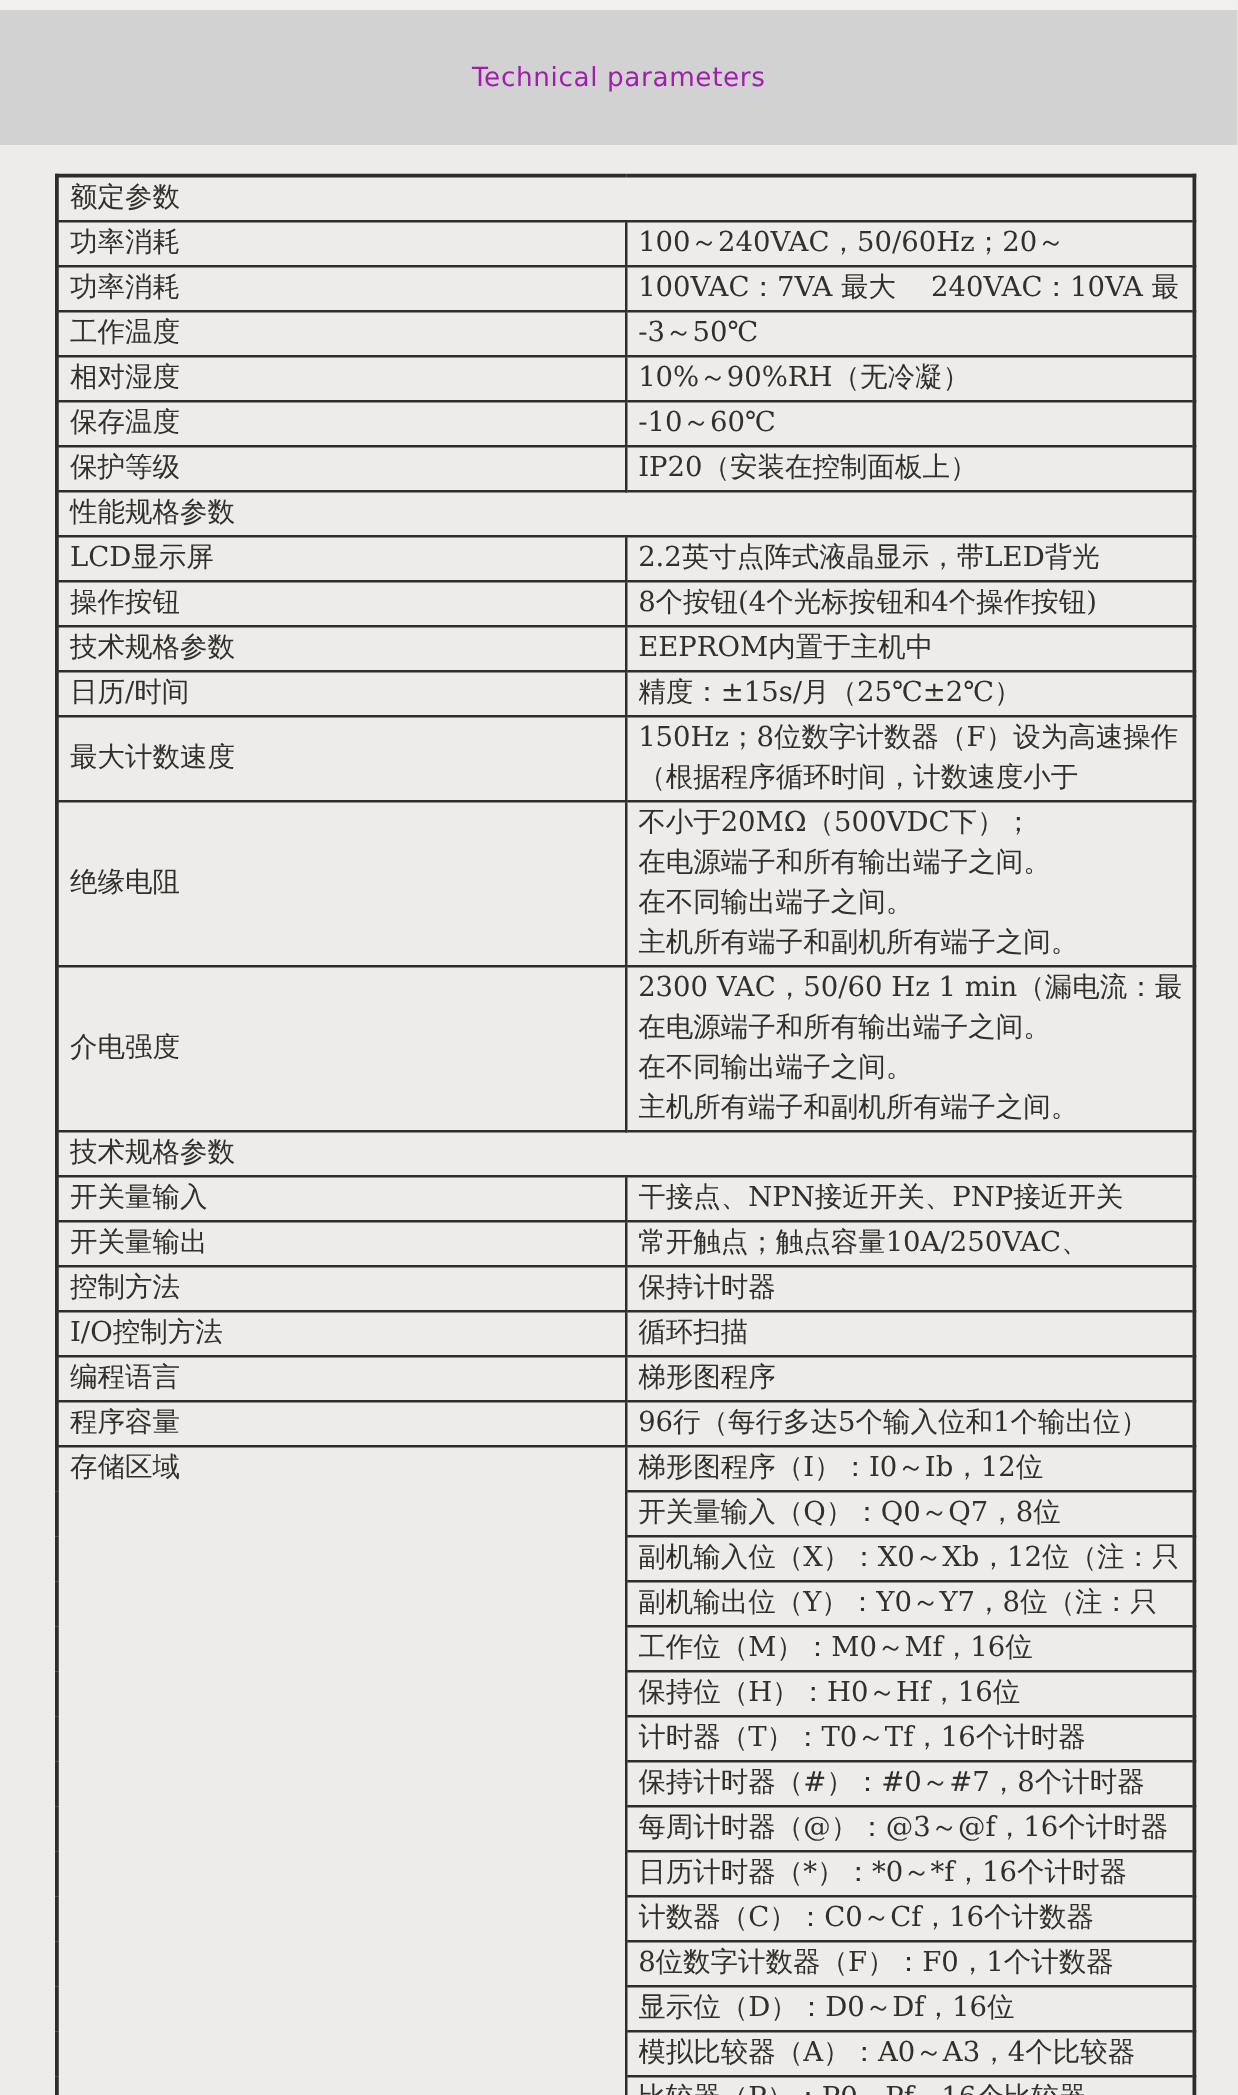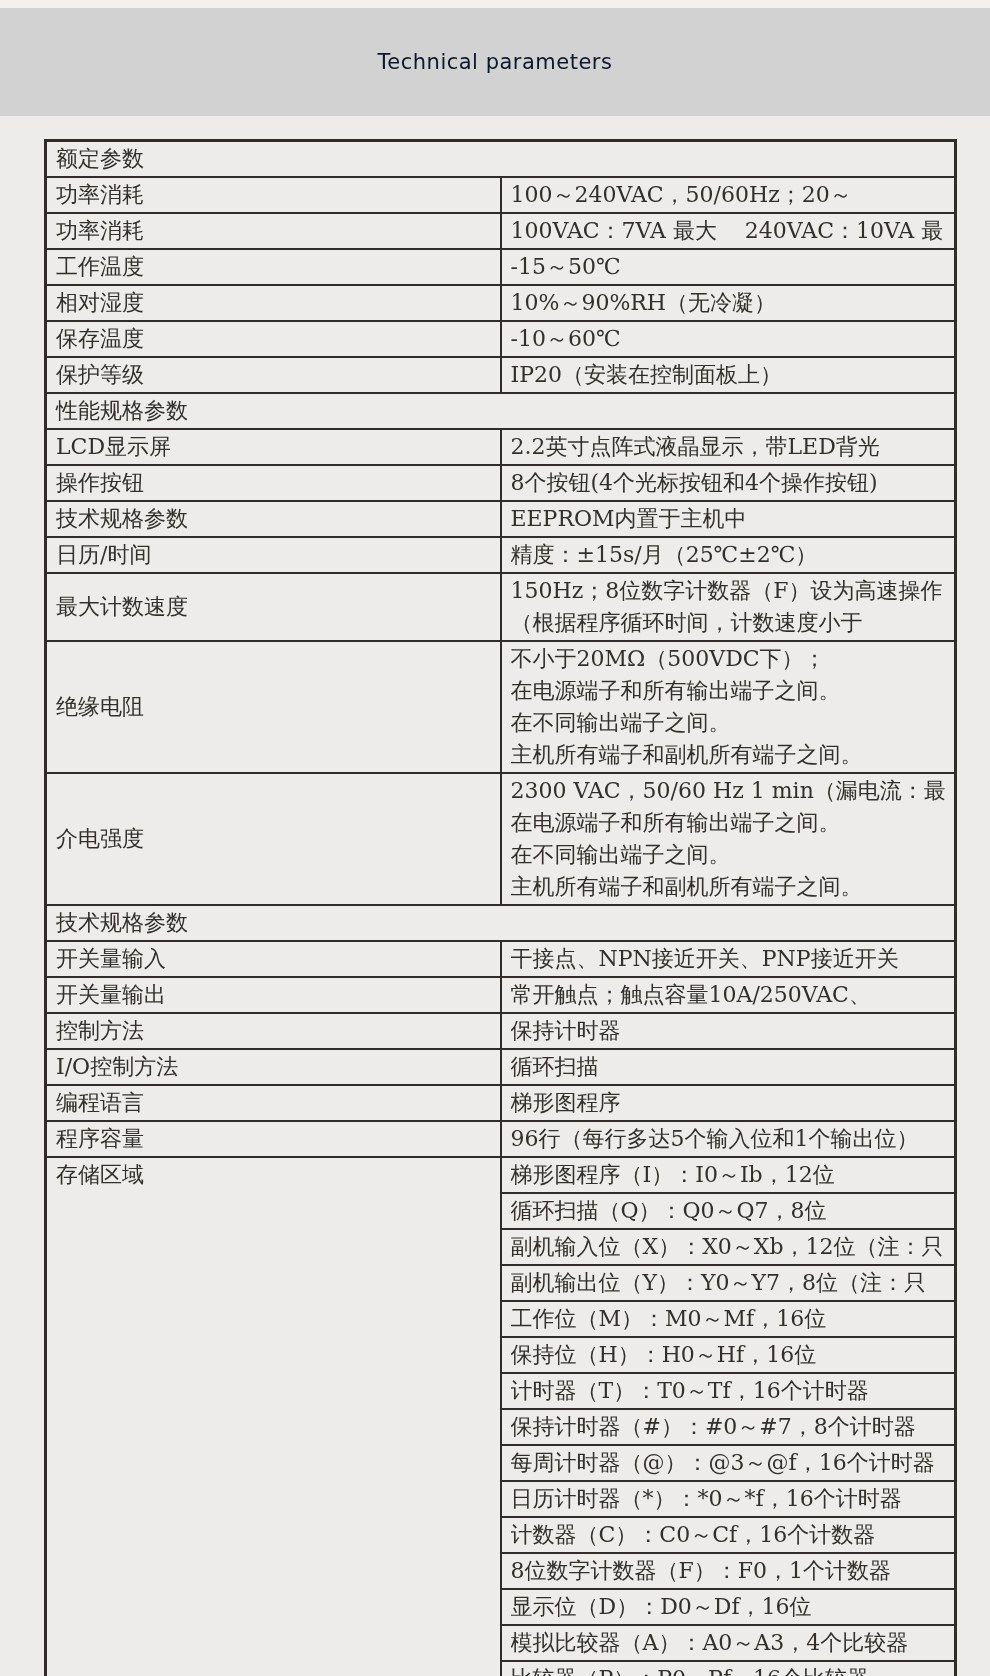--- a/index.html
+++ b/index.html
@@ -22,21 +22,21 @@
     height:108px;background:var(--c-band);
     display:flex;flex-direction:column;align-items:center;justify-content:center;
   }
   .page-title{
     font-family:"DejaVu Sans","Liberation Sans",sans-serif;
     font-weight:bold;font-size:48px;line-height:1.08;
     letter-spacing:2px;color:var(--c-title);
   }
   .page-subtitle{
     font-family:"DejaVu Sans","Liberation Sans",sans-serif;
-    font-size:21px;line-height:1.15;color:#0f172a;letter-spacing:.5px;margin-top:1px;
+    font-size:21px;line-height:1.15;color:#a21caf;letter-spacing:.5px;margin-top:1px;
   }
   table.spec-table{
     margin:23px 0 0 44px;
     width:913px;
     border-collapse:collapse;
     table-layout:fixed;
     border:3px solid var(--c-border);
   }
   .spec-table td{
     border:2px solid var(--c-border);
@@ -73,21 +73,21 @@
       <tr>
         <td class="label">功率消耗</td>
         <td class="value"><div class="line">100～240VAC，50/60Hz；20～29VDC(波动：最大5%)</div></td>
       </tr>
       <tr>
         <td class="label">功率消耗</td>
         <td class="value"><div class="line">100VAC：7VA 最大    240VAC：10VA 最大    12/24VDC：4VA 最大</div></td>
       </tr>
       <tr>
         <td class="label">工作温度</td>
-        <td class="value"><div class="line">-15～50℃</div></td>
+        <td class="value"><div class="line">-3～50℃</div></td>
       </tr>
       <tr>
         <td class="label">相对湿度</td>
         <td class="value"><div class="line">10%～90%RH（无冷凝）</div></td>
       </tr>
       <tr>
         <td class="label">保存温度</td>
         <td class="value"><div class="line">-10～60℃</div></td>
       </tr>
       <tr>
@@ -150,21 +150,21 @@
       </tr>
       <tr>
         <td class="label">程序容量</td>
         <td class="value"><div class="line">96行（每行多达5个输入位和1个输出位）</div></td>
       </tr>
       <tr>
         <td class="label" rowspan="16" style="vertical-align: top;">存储区域</td>
         <td class="value"><div class="line">梯形图程序（I）：I0～Ib，12位</div></td>
       </tr>
       <tr>
-        <td class="value"><div class="line">循环扫描（Q）：Q0～Q7，8位</div></td>
+        <td class="value"><div class="line">开关量输入（Q）：Q0～Q7，8位</div></td>
       </tr>
       <tr>
         <td class="value"><div class="line">副机输入位（X）：X0～Xb，12位（注：只有连接副机时才能使用）</div></td>
       </tr>
       <tr>
         <td class="value"><div class="line">副机输出位（Y）：Y0～Y7，8位（注：只有连接副机时才能使用）</div></td>
       </tr>
       <tr>
         <td class="value"><div class="line">工作位（M）：M0～Mf，16位</div></td>
       </tr>

